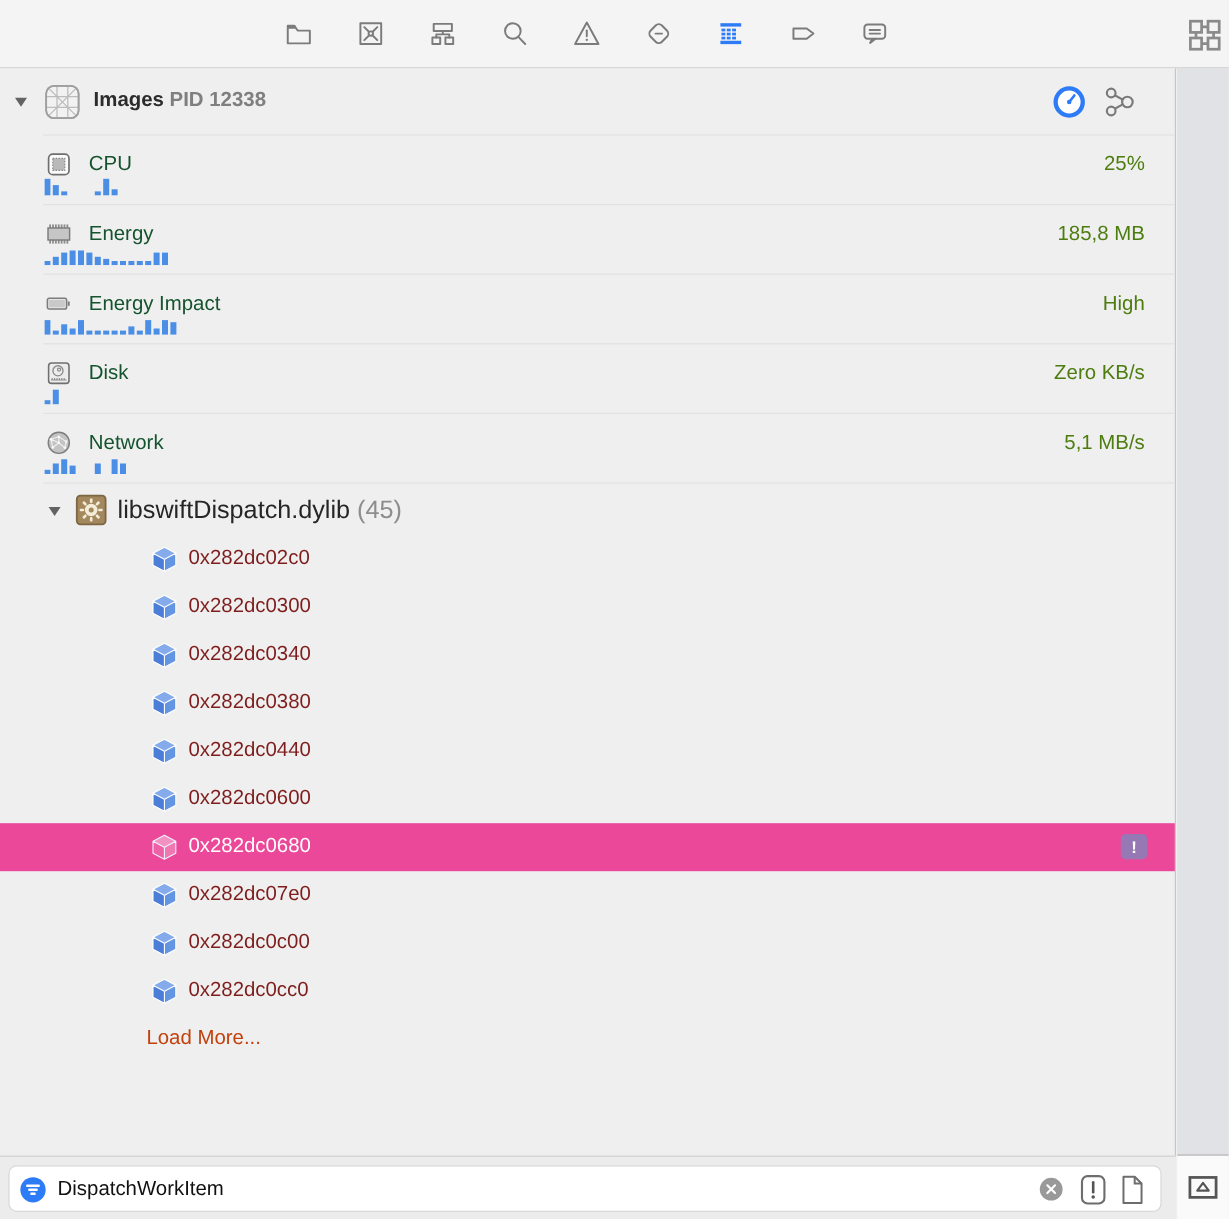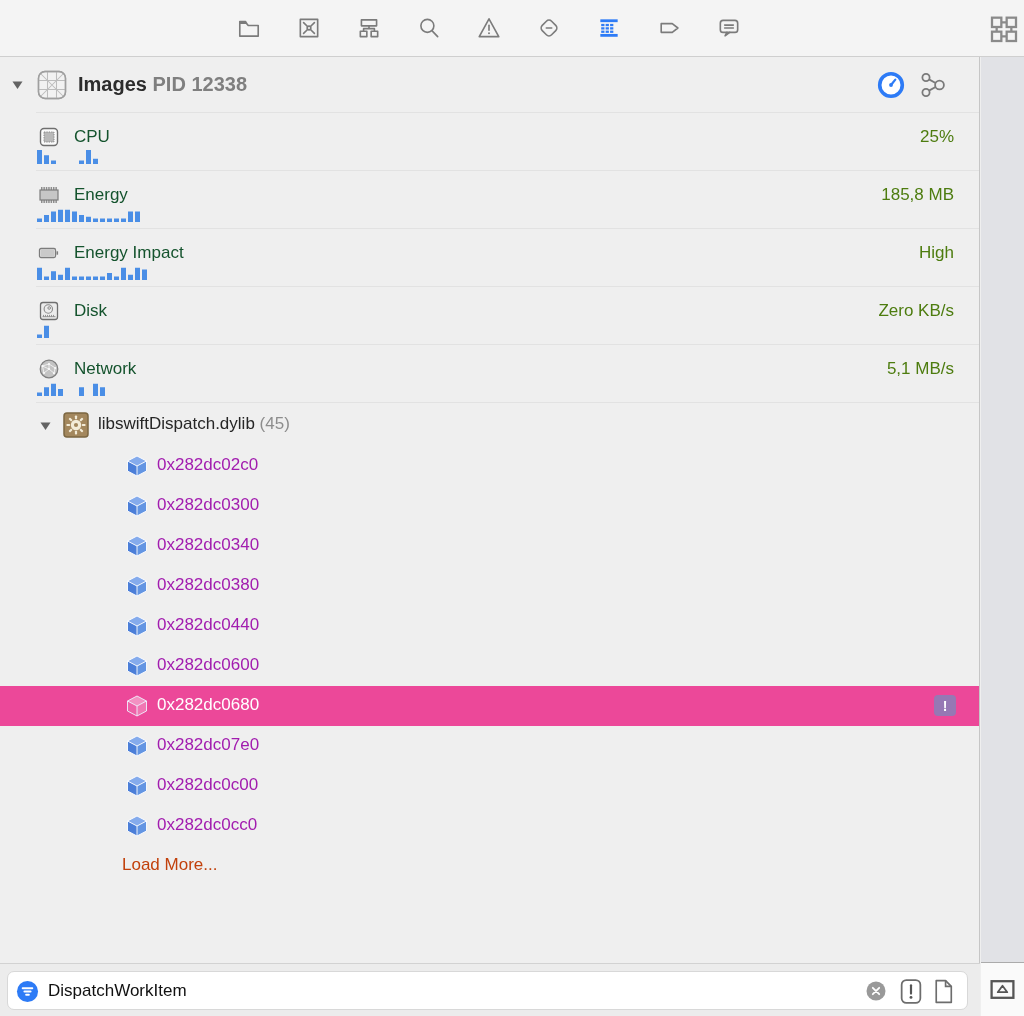--- a/index.html
+++ b/index.html
@@ -15,47 +15,47 @@
   .nav-tab { width:26px; height:26px; display:flex; align-items:center; justify-content:center; cursor:pointer; }
   .toolbar-corner { position:absolute; left:988px; top:13px; width:32px; height:32px; }
 
   
   .sidebar { position:absolute; left:0; top:57px; width:980px; bottom:0;
              background:#efefef; border-right:1px solid #c6c6c6; }
 
   .proc-header { position:relative; height:56px; }
   .proc-header .disclosure { position:absolute; left:10px; top:21px; }
   .proc-header .app-icon { position:absolute; left:36px; top:12px; }
-  .proc-header .title { position:absolute; left:78px; top:16px; font-size:20px; font-weight:bold; color:#2c2c2c; }
+  .proc-header .title { position:absolute; left:78px; top:16px; font-size:17px; font-weight:bold; color:#2c2c2c; }
   .proc-header .pid { color:#7f7f7f; }
   .proc-header .gauge { position:absolute; left:876px; top:13px; cursor:pointer; }
   .proc-header .memgraph { position:absolute; left:918px; top:13px; cursor:pointer; }
   .hdr-divider { position:absolute; left:36px; right:0; bottom:0; height:1px; background:#e2e2e2; }
 
   .stat-row { position:relative; height:58px; }
   .stat-row .s-icon { position:absolute; left:36px; top:11px; }
   .stat-row .s-label { position:absolute; left:74px; top:14px; font-size:17px; color:#14532d; }
   .stat-row .s-value { position:absolute; right:25px; top:14px; font-size:17px; color:#4d7c0f; }
   .stat-row .spark { position:absolute; left:37px; bottom:3px; }
   .stat-row .row-divider { position:absolute; left:36px; right:0; bottom:0; height:1px; background:#e2e2e2; }
 
-  .tree-row { position:relative; font-size:17px; color:#262626; }
+  .tree-row { position:relative; font-size:21px; color:#262626; }
   .lib-row { height:43px; }
   .lib-row .disclosure { position:absolute; left:38px; top:16px; }
   .lib-row .t-icon { position:absolute; left:62px; top:8px; }
   .lib-row .t-label { position:absolute; left:98px; top:11px; }
   .class-row { height:40px; }
   .class-row .disclosure { position:absolute; left:68px; top:14px; }
   .class-row .t-icon { position:absolute; left:94px; top:7px; }
   .class-row .t-label { position:absolute; left:128px; top:9px; }
   .count { color:#8d8d8d; }
 
   .instance-row { position:relative; height:40px; cursor:default; }
   .instance-row .t-icon { position:absolute; left:124px; top:7px; }
-  .instance-row .t-label { position:absolute; left:157px; top:9px; font-size:17px; color:#a21caf; }
+  .instance-row .t-label { position:absolute; left:157px; top:9px; font-size:17px; color:#7f1d1d; }
   .instance-row.selected { background:#ec4899; }
   .instance-row.selected .t-label { color:#ffffff; }
   .instance-row .issue-badge { position:absolute; right:23px; top:9px; width:22px; height:21px;
       background:#9678b4; border-radius:4px; color:#ffffff; font-weight:bold; font-size:14px;
       display:flex; align-items:center; justify-content:center; }
   .loadmore-row { position:relative; height:40px; }
   .loadmore-row .t-label { position:absolute; left:122px; top:9px; font-size:17px; color:#c2410c; cursor:pointer; }
 
   
   .filter-bar { position:absolute; left:0; bottom:0; width:980px; height:53px;

